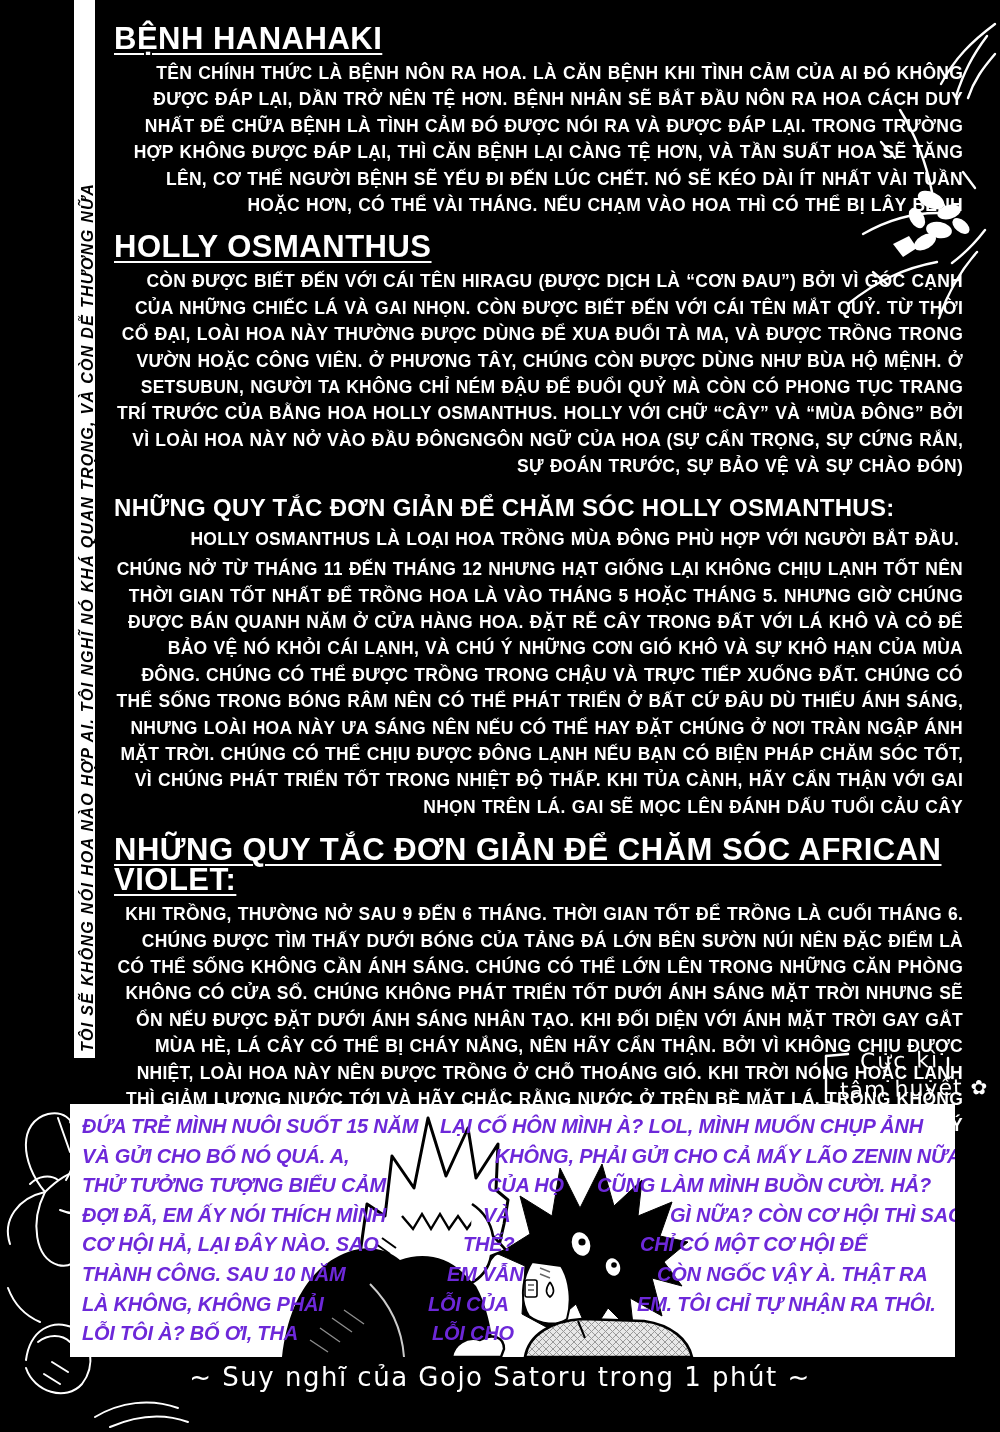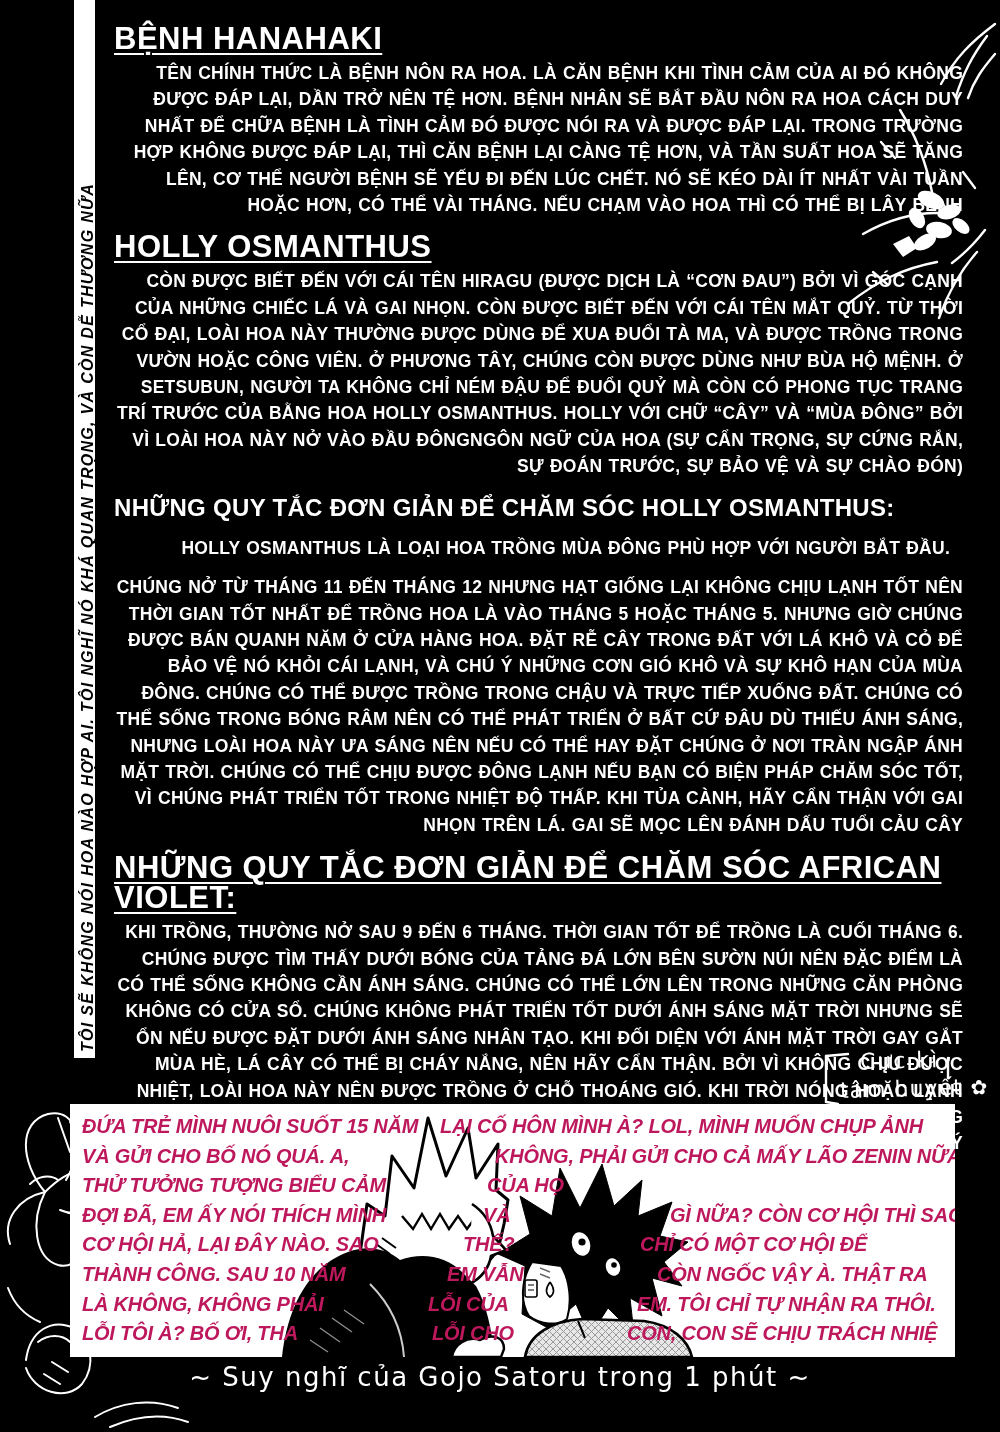--- a/index.html
+++ b/index.html
@@ -20,36 +20,36 @@
   .h-big{
     display:table;font-size:31px;font-weight:bold;letter-spacing:.5px;line-height:30px;
     text-decoration:underline;text-underline-offset:4px;text-decoration-thickness:2px;
     margin:0 0 6px 0;
   }
   .h-sub{font-size:24px;font-weight:bold;letter-spacing:.3px;line-height:28px;margin:0;}
   .body{
     font-size:17.5px;font-weight:bold;line-height:26.4px;letter-spacing:.25px;
     margin:0 0 14px 0;word-spacing:1px;text-align:right;
   }
-  .nomargin{margin:13px;}
+  .nomargin{margin:4px;}
   .gap-s{margin-top:15px;}
   
   .margin-note{position:absolute;left:818px;top:1040px;width:160px;height:70px;}
   .margin-note svg{position:absolute;left:0;top:10px;}
   .note-l1{position:absolute;left:42px;top:8px;font-size:22px;letter-spacing:2px;}
   .note-l2{position:absolute;left:22px;top:36px;font-size:22px;letter-spacing:1px;white-space:nowrap;}
   .note-l1,.note-l2{font-family:"DejaVu Sans",sans-serif;transform:rotate(-1.5deg);}
   .flower{font-size:20px;}
   
   .comic{position:absolute;left:70px;top:1104px;width:885px;height:253px;background:#fff;overflow:hidden;}
   .chars{position:absolute;left:0;top:0;z-index:2;}
   .rows{position:absolute;left:0;top:8px;width:100%;z-index:3;}
   .crow{position:relative;height:29.6px;line-height:29.6px;}
   .crow span{
-    position:absolute;top:0;white-space:nowrap;color:#be185d;
+    position:absolute;top:0;white-space:nowrap;color:#6d28d9;
     font-weight:bold;font-style:italic;font-size:20px;letter-spacing:-.2px;
   }
   .cl{left:12px;}
   .cm{left:400px;}
   .crow:nth-child(1) .cr{left:370px}
   .crow:nth-child(2) .cr{left:425px}
   .crow:nth-child(3) .cm{left:417px}.crow:nth-child(3) .cr{left:527px}
   .crow:nth-child(4) .cm{left:413px}.crow:nth-child(4) .cr{left:600px}
   .crow:nth-child(5) .cm{left:393px}.crow:nth-child(5) .cr{left:570px}
   .crow:nth-child(6) .cm{left:377px}.crow:nth-child(6) .cr{left:587px}
@@ -164,20 +164,21 @@
           <span class="cr">LẠI CỐ HÔN MÌNH À? LOL, MÌNH MUỐN CHỤP ẢNH</span>
       </div>
       <div class="crow">
         <span class="cl">VÀ GỬI CHO BỐ NÓ QUÁ. A,</span>
           <span class="cm"></span>
           <span class="cr">KHÔNG, PHẢI GỬI CHO CẢ MẤY LÃO ZENIN NỮA</span>
       </div>
       <div class="crow">
         <span class="cl">THỬ TƯỞNG TƯỢNG BIỂU CẢM</span>
           <span class="cm">CỦA HỌ</span>
+          <span class="cr">CŨNG LÀM MÌNH BUỒN CƯỜI. HẢ?</span>
       </div>
       <div class="crow">
         <span class="cl">ĐỢI ĐÃ, EM ẤY NÓI THÍCH MÌNH</span>
           <span class="cm">VÀ</span>
           <span class="cr">GÌ NỮA? CÒN CƠ HỘI THÌ SAO?</span>
       </div>
       <div class="crow">
         <span class="cl">CƠ HỘI HẢ, LẠI ĐÂY NÀO. SAO</span>
           <span class="cm">THẾ?</span>
           <span class="cr">CHỈ CÓ MỘT CƠ HỘI ĐỂ</span>
@@ -188,21 +189,20 @@
           <span class="cr">CÒN NGỐC VẬY À. THẬT RA</span>
       </div>
       <div class="crow">
         <span class="cl">LÀ KHÔNG, KHÔNG PHẢI</span>
           <span class="cm">LỖI CỦA</span>
           <span class="cr">EM. TÔI CHỈ TỰ NHẬN RA THÔI.</span>
       </div>
       <div class="crow">
         <span class="cl">LỖI TÔI À? BỐ ƠI, THA</span>
           <span class="cm">LỖI CHO</span>
-          <span class="cr">CON, CON SẼ CHỊU TRÁCH NHIỆ</span>
       </div>
     </div>
   </div>
 
   <svg class="decor" style="left:0;top:1092px;" width="230" height="340" viewBox="0 0 230 340">
     <g stroke="#fff" stroke-width="2" fill="none" stroke-linecap="round">
       <path d="M45,100 C20,70 18,30 48,22 C78,15 86,55 66,88"></path>
       <path d="M45,100 C70,75 96,70 101,95 C105,118 80,127 60,118"></path>
       <path d="M45,100 C30,130 35,166 58,173 C80,179 89,150 74,128"></path>
       <path d="M45,100 C18,106 2,128 10,152"></path>

